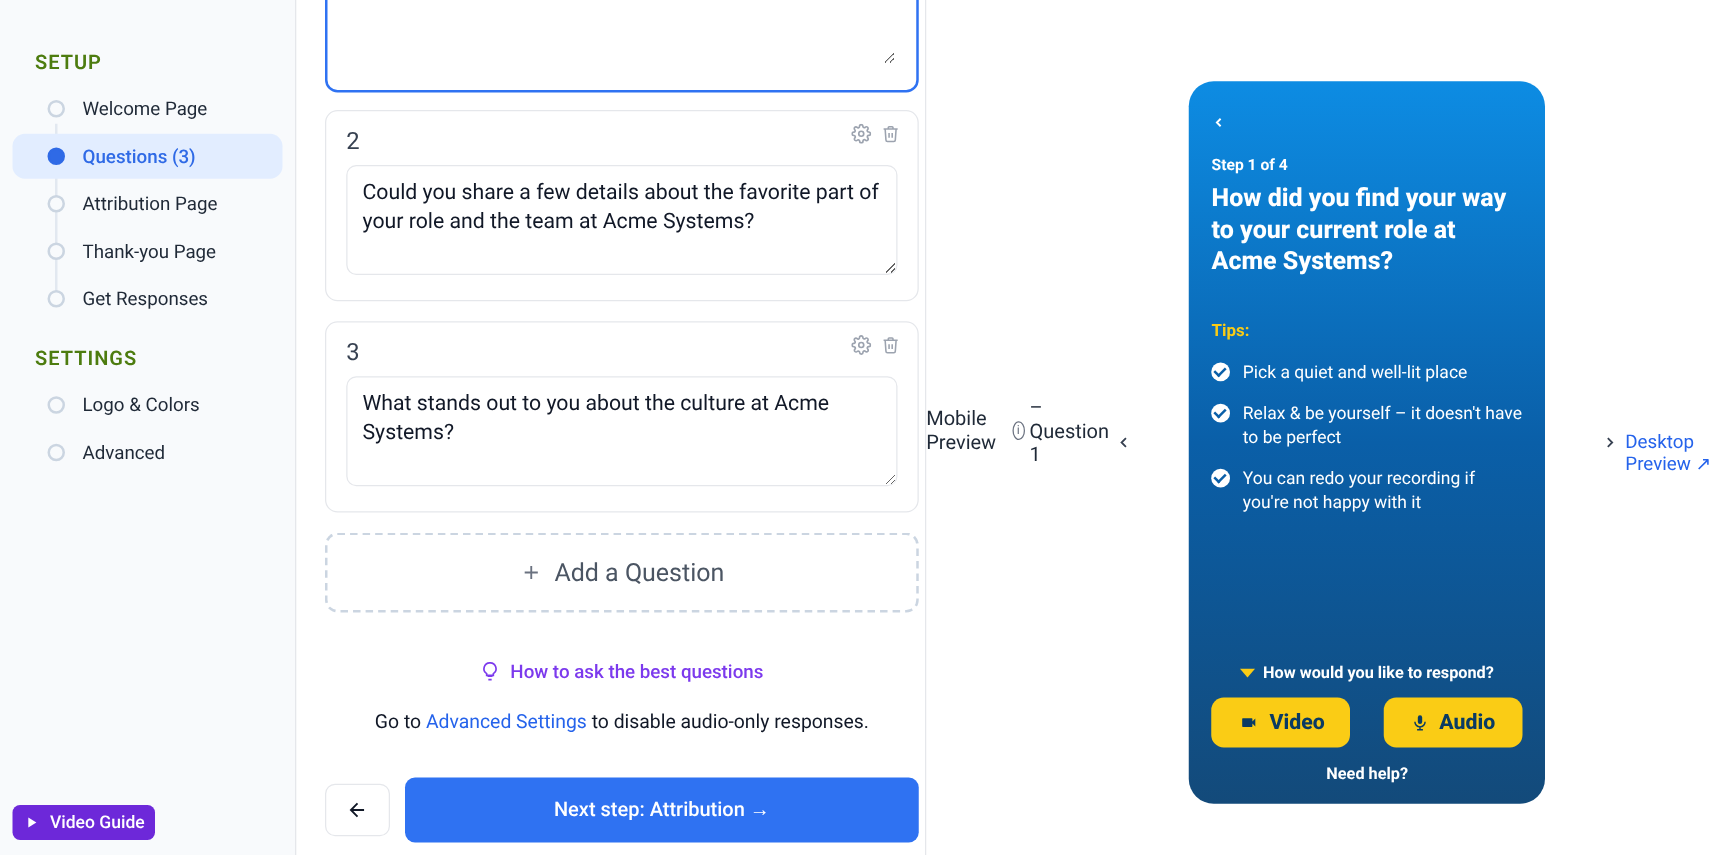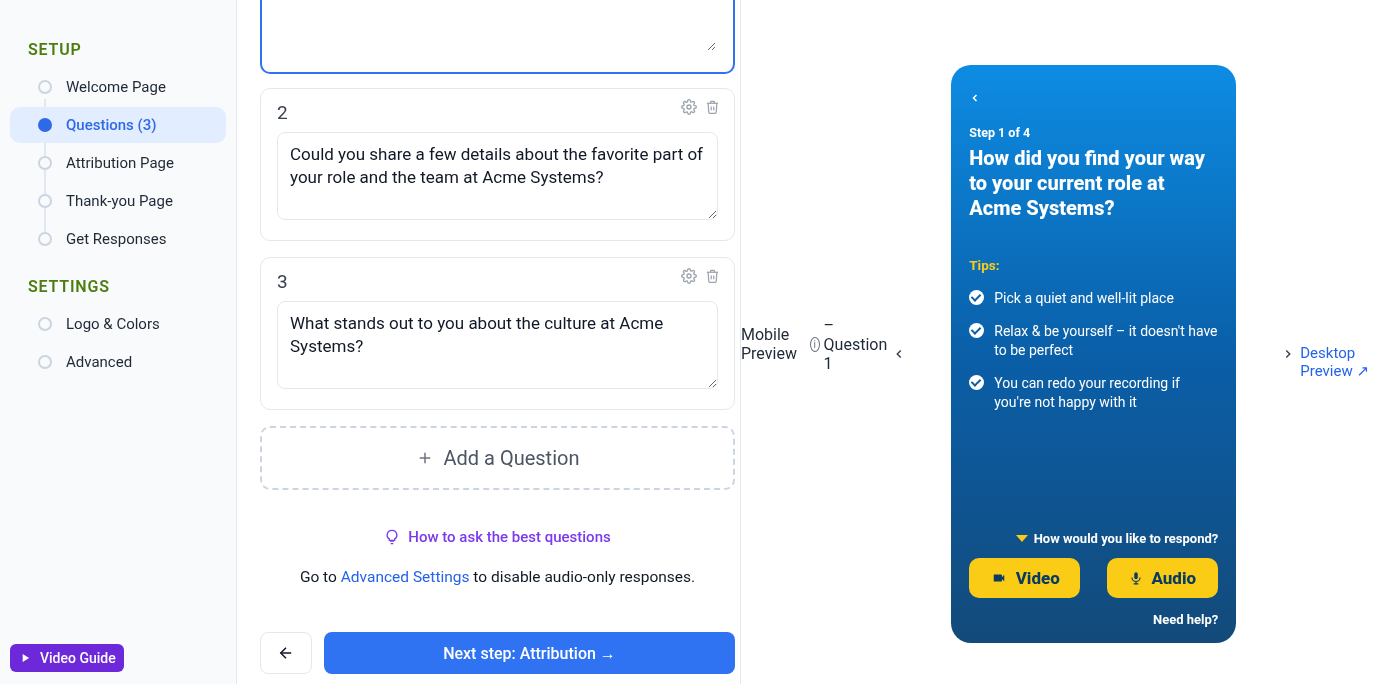--- a/index.html
+++ b/index.html
@@ -190,21 +190,21 @@
   .back-btn{
     width:52px;height:42px;
     border:1px solid var(--border);
     border-radius:8px;
     display:flex;align-items:center;justify-content:center;
     cursor:pointer;
     font-size:18px;
   }
   .next-btn{
     flex:1;
-    height:42px;
+    height:52px;
     background:var(--blue);
     border-radius:8px;
     color:#fff;
     display:flex;align-items:center;justify-content:center;
     gap:8px;
     font-size:16px;
     font-weight:500;
     cursor:pointer;
   }
   
@@ -297,21 +297,21 @@
     content:"";
     position:absolute;
     left:4px;top:2px;
     width:4px;height:7px;
     border:solid var(--preview-blue2);
     border-width:0 2px 2px 0;
     transform:rotate(45deg);
   }
   .phone-bottom{
     margin-top:auto;
-    text-align:right;
+    text-align:center;
   }
   .respond-label{
     font-size:13px;
     font-weight:700;
     margin-bottom:12px;
     display:inline-flex;
     align-items:center;
     gap:6px;
   }
   .respond-label .tri{

